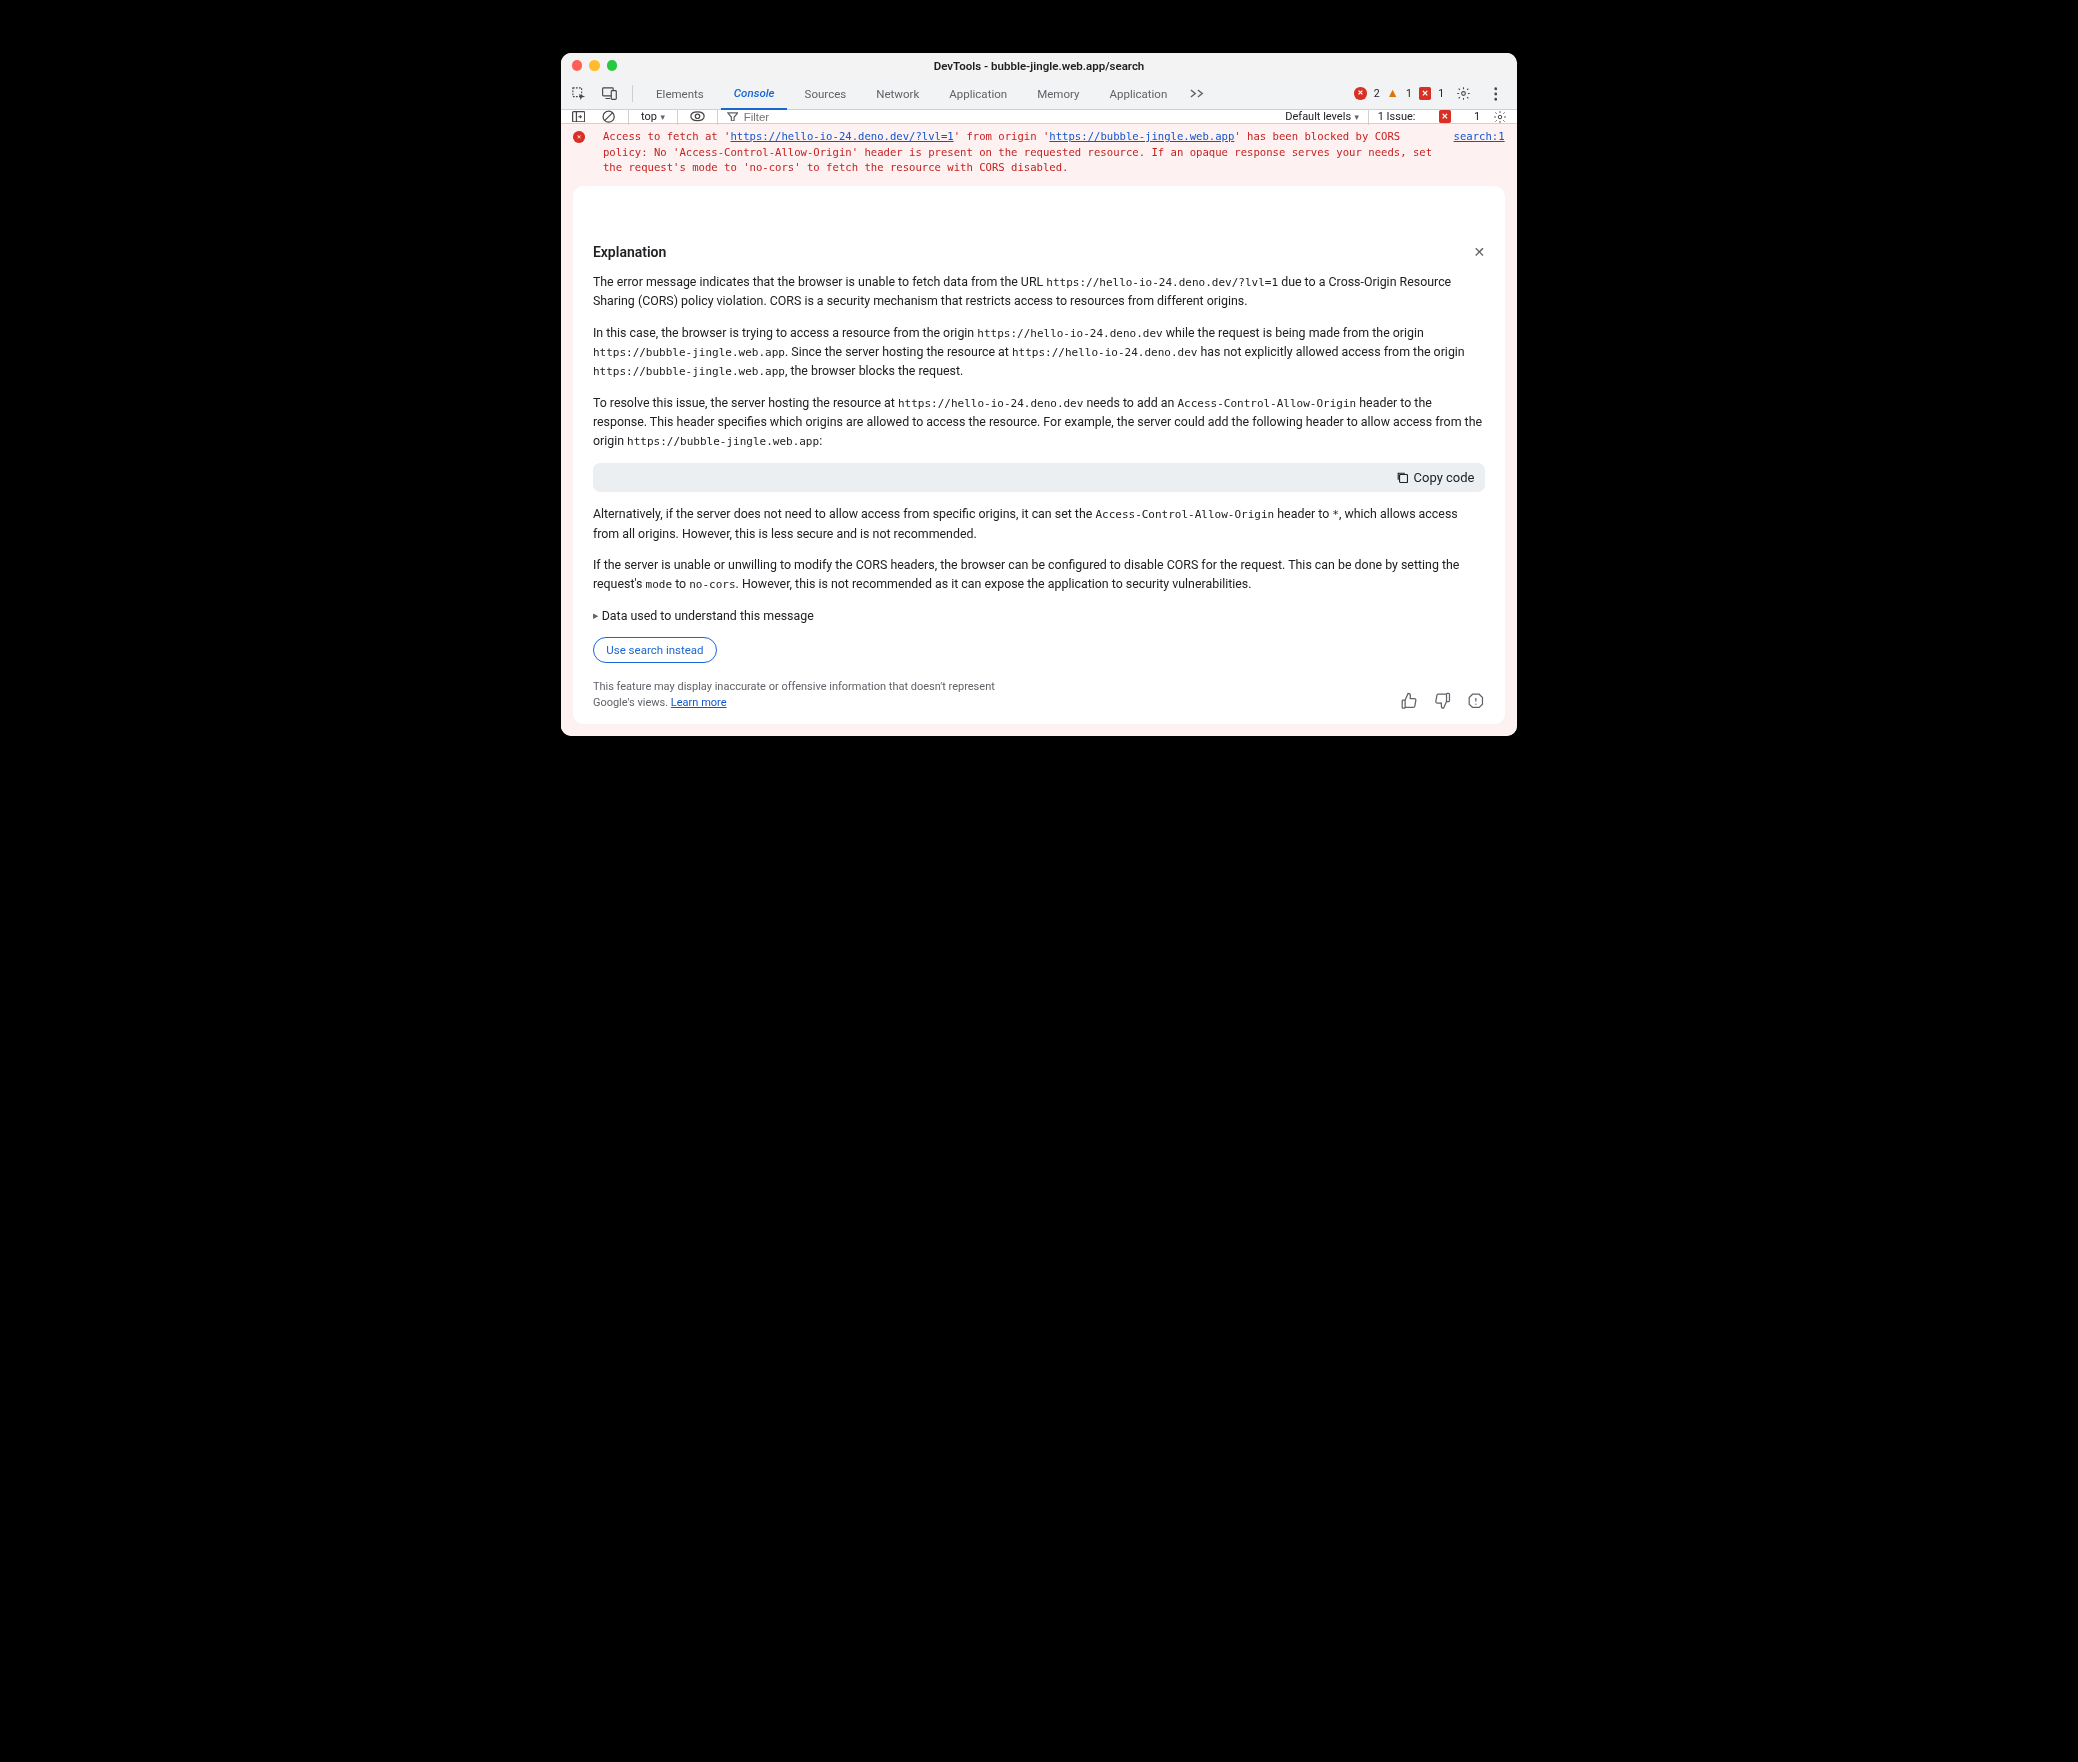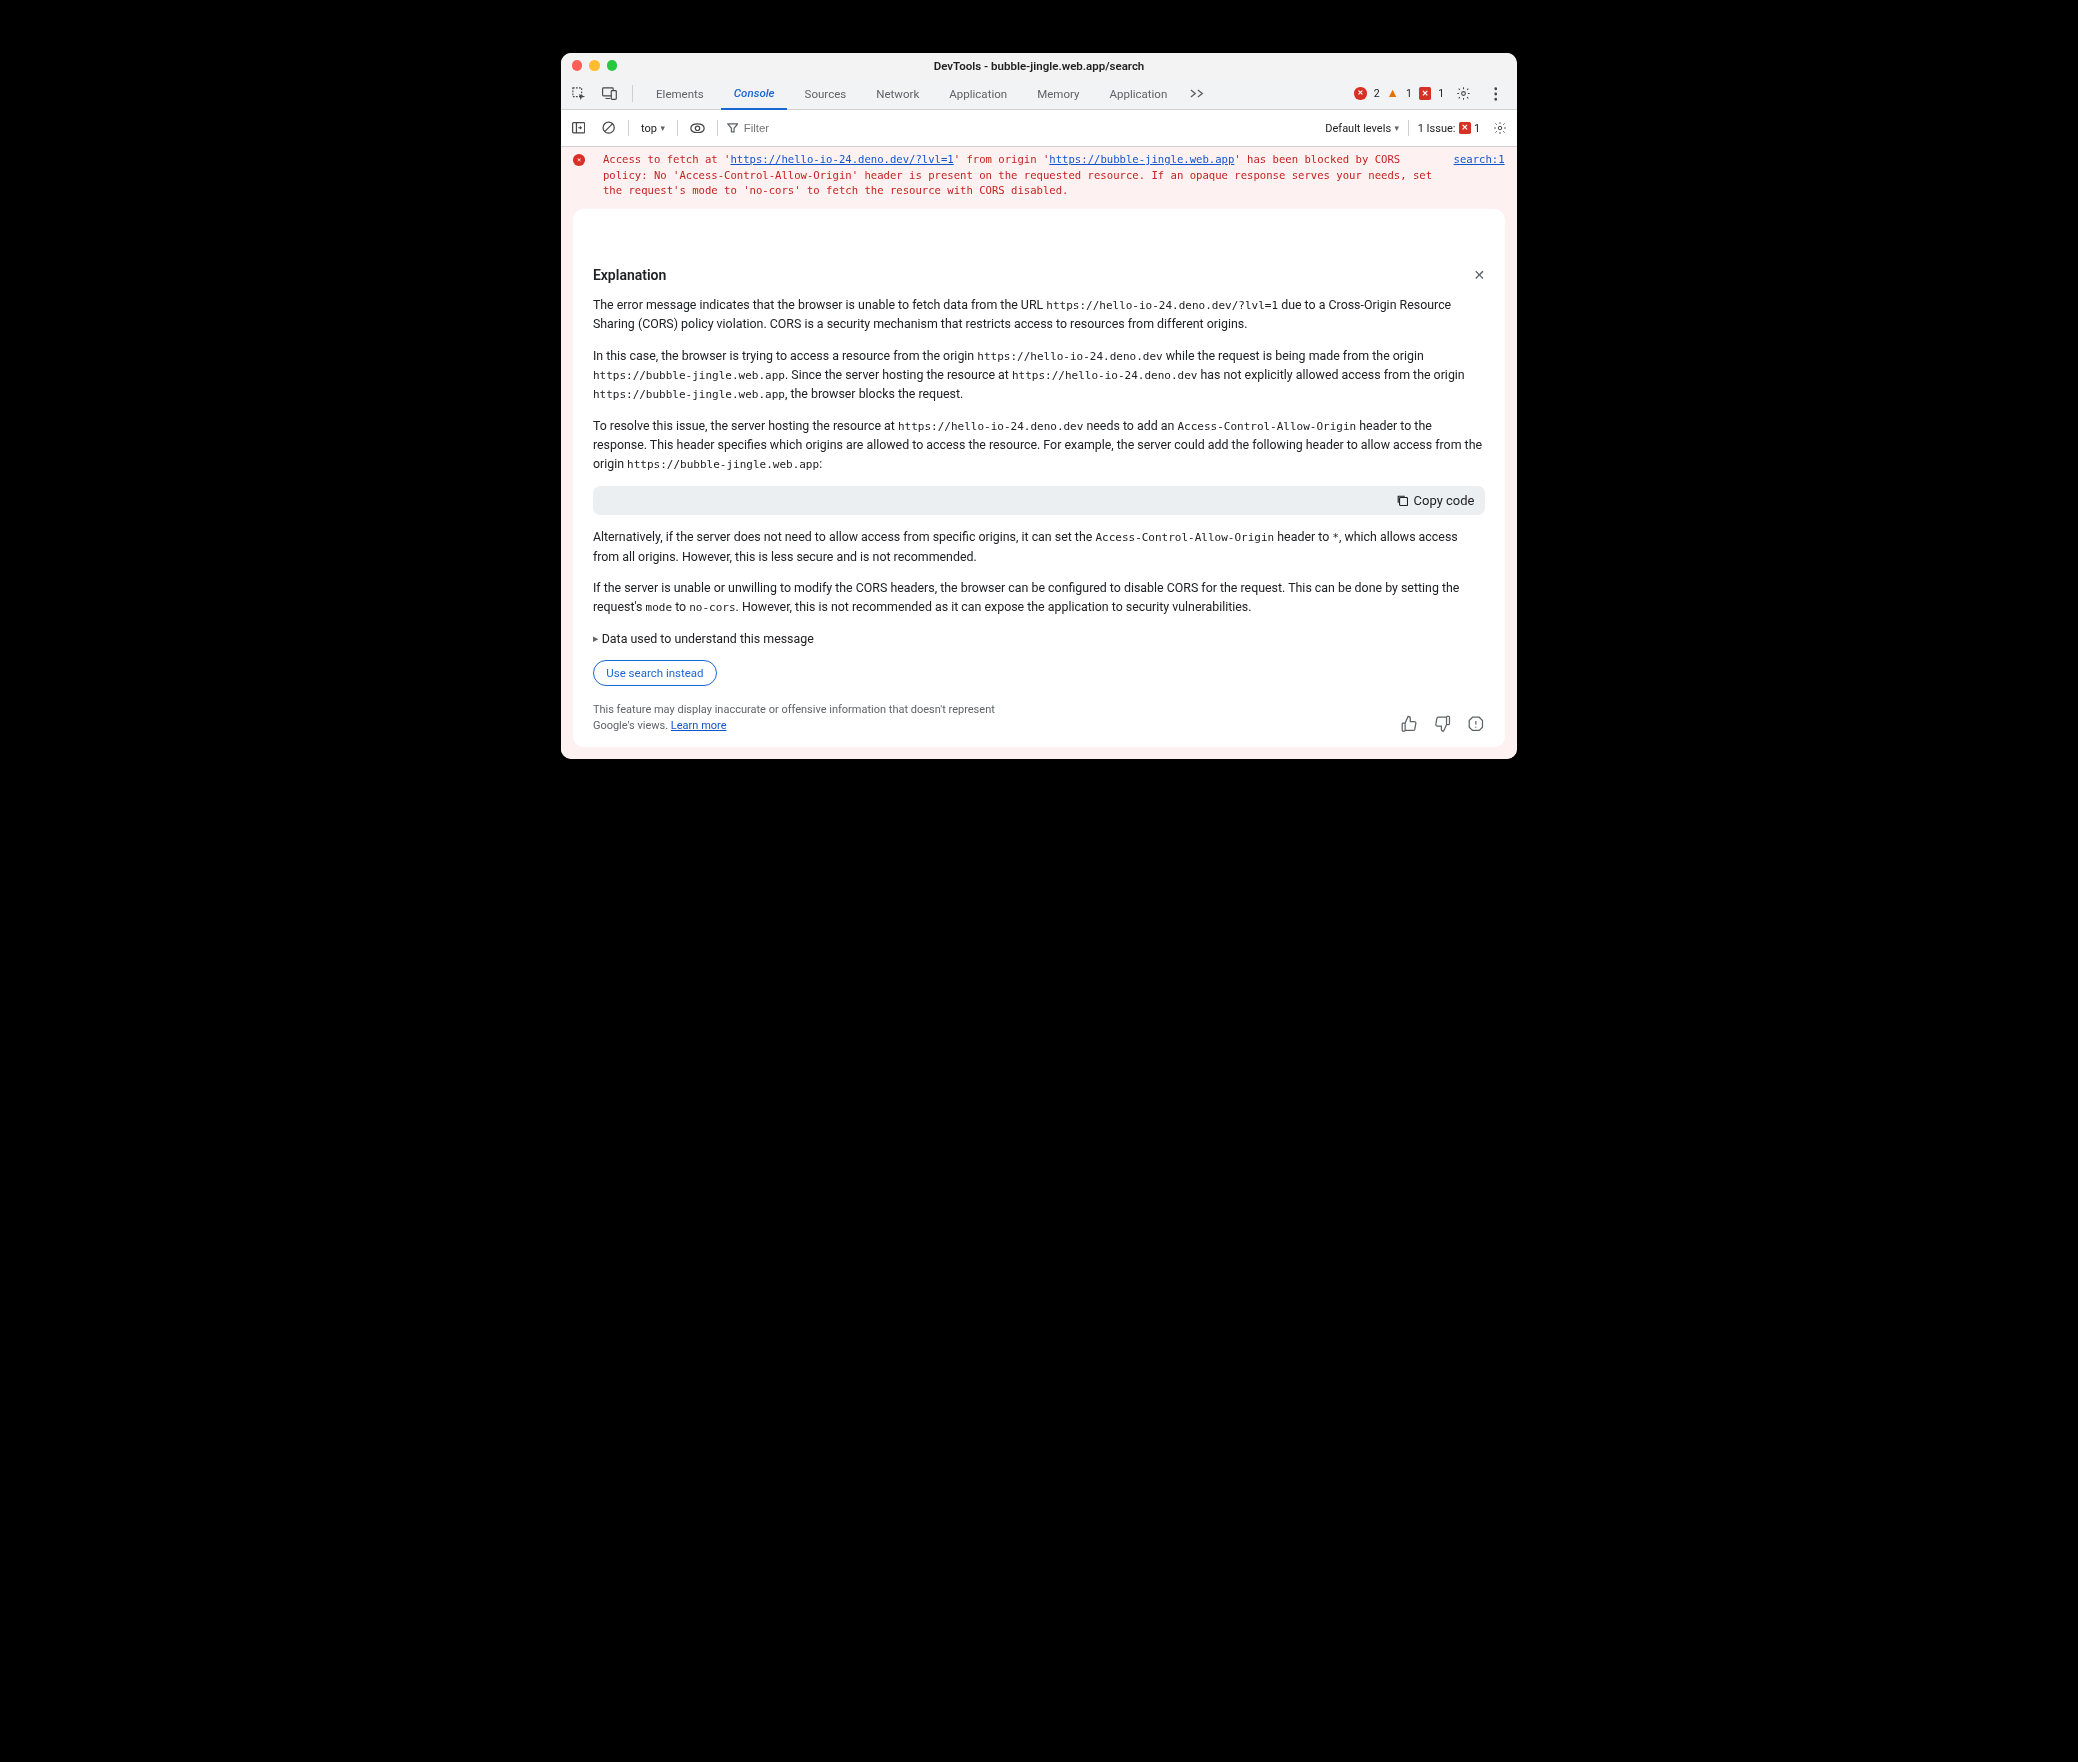--- a/index.html
+++ b/index.html
@@ -53,32 +53,32 @@
   .tabstrip-right { margin-left:auto; display:flex; align-items:center; gap:7px; padding-right:3.5px; }
   .badge-red-circle { width:12.4px; height:12.4px; border-radius:50%; background:#d93025; display:inline-flex; align-items:center; justify-content:center; }
   .badge-red-circle::after { content:"✕"; color:#fff; font-size:7px; font-weight:bold; }
   .badge-count { font-size:10.6px; color:#202124; }
   .warn-tri { color:#e37400; font-size:12.4px; line-height:1; }
   .badge-err-sq { width:12.4px;height:12.4px;background:#d93025;display:inline-flex;align-items:center;justify-content:center;color:#fff;font-size:8px;font-weight:bold;border-radius:1.8px;}
   .gear-ic, .kebab-ic { width:25px; height:25px; display:flex; align-items:center; justify-content:center; color:#474747; }
 
   .toolbar {
     background:#fff; border-bottom:0.9px solid #d0d0d0;
-    height:37px; display:flex; align-items:center;
+    height:14px; display:flex; align-items:center;
     padding: 0 7px; gap:8.9px;
   }
   .tb-btn { width:21px; height:21px; display:flex; align-items:center; justify-content:center; color:#474747; }
   .tb-sep { width:0.9px; height:16px; background:#d0d0d0; }
   .ctx-sel { font-size:11px; color:#202124; display:flex; align-items:center; gap:3.5px; padding:0 3.5px;}
   .ctx-sel::after { content:"▾"; font-size:8.9px; color:#5f6368; }
   .filter-wrap { display:flex; align-items:center; gap:5.3px; color:#5f6368; font-size:11.5px; flex:1; }
   .filter-wrap input { border:none; outline:none; font-size:11.5px; color:#202124; background:transparent; }
   .levels { font-size:11px; color:#202124; display:flex; align-items:center; gap:3.5px;}
   .levels::after { content:"▾"; font-size:8.9px; color:#5f6368; }
-  .issues { font-size:11px; color:#202124; display:flex; align-items:center; gap:3px;}
+  .issues { font-size:11px; color:#202124; display:flex; align-items:center; gap:23px;}
 
   .console-body {
     background:#fdf1f2;
     padding: 5.3px 12.4px 12.4px 12.4px;
   }
   .err-row { display:flex; align-items:flex-start; gap:18px; font-family: Menlo, Consolas, monospace; font-size:10.6px; line-height:1.45; color:#c5221f; }
   .err-icon { width:11.5px; height:11.5px; border-radius:50%; background:#d93025; display:inline-flex; align-items:center; justify-content:center; flex:0 0 11.5px; margin-top:1.8px;}
   .err-icon::after { content:"✕"; color:#fff; font-size:7px; font-weight:bold; }
   .err-text { flex:1; }
   .err-text a { color:#1155cc; text-decoration:underline; }

